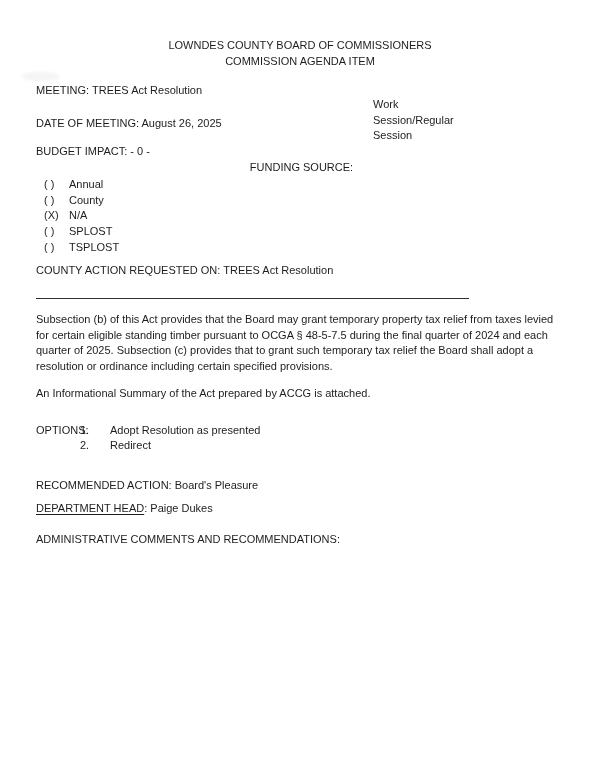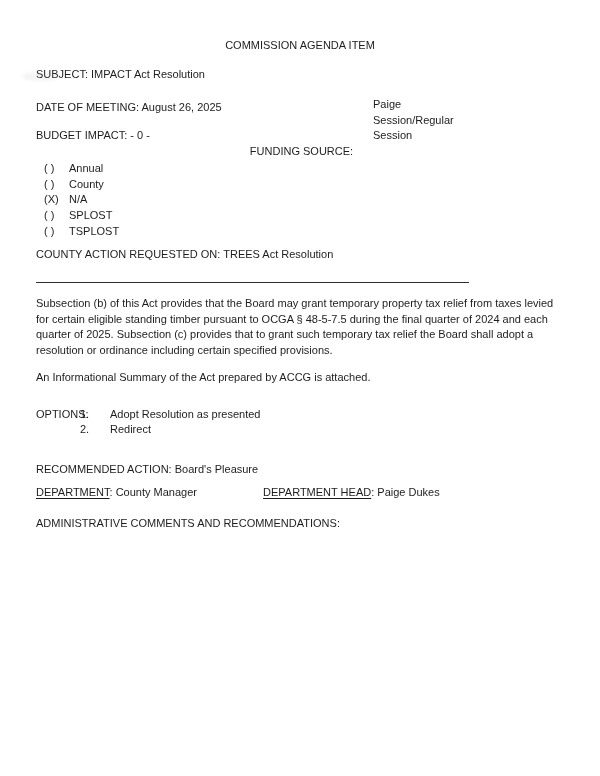--- a/index.html
+++ b/index.html
@@ -38,31 +38,32 @@
     background:#9a9a9a;opacity:0.10;filter:blur(1.5px);
   }
 </style>
 </head>
 <body>
 
 <div class="page">
   <div class="smudge"></div>
 
   <div class="meeting-type">
-    <div>Paige</div>
+    <div>Work</div>
     <div>Session/Regular</div>
     <div>Session</div>
   </div>
 
   <div class="content">
     <div class="title">
+      <div>LOWNDES COUNTY BOARD OF COMMISSIONERS</div>
       <div>COMMISSION AGENDA ITEM</div>
     </div>
 
-    <div class="subject">SUBJECT: IMPACT Act Resolution</div>
+    <div class="subject">MEETING: TREES Act Resolution</div>
     <div class="date">DATE OF MEETING: August 26, 2025</div>
     <div class="budget">BUDGET IMPACT: - 0 -</div>
 
     <div class="funding-label">FUNDING SOURCE:</div>
     <div class="funding-list">
       <div class="funding-row">
         <span class="mark">(  )</span>
         <span>Annual</span>
       </div>
       <div class="funding-row">
@@ -98,23 +99,20 @@
         <div class="option-row">
           <span class="num">2.</span>
           <span>Redirect</span>
         </div>
       </div>
     </div>
 
     <div class="recommended">RECOMMENDED ACTION: Board's Pleasure</div>
 
     <div class="dept-row">
-      <div class="dept-field">
-        <span class="u">DEPARTMENT</span><span>: County Manager</span>
-      </div>
       <div>
         <span class="u">DEPARTMENT HEAD</span><span>: Paige Dukes</span>
       </div>
     </div>
 
     <div class="admin">ADMINISTRATIVE COMMENTS AND RECOMMENDATIONS:</div>
   </div>
 </div>
 
 </body></html>

